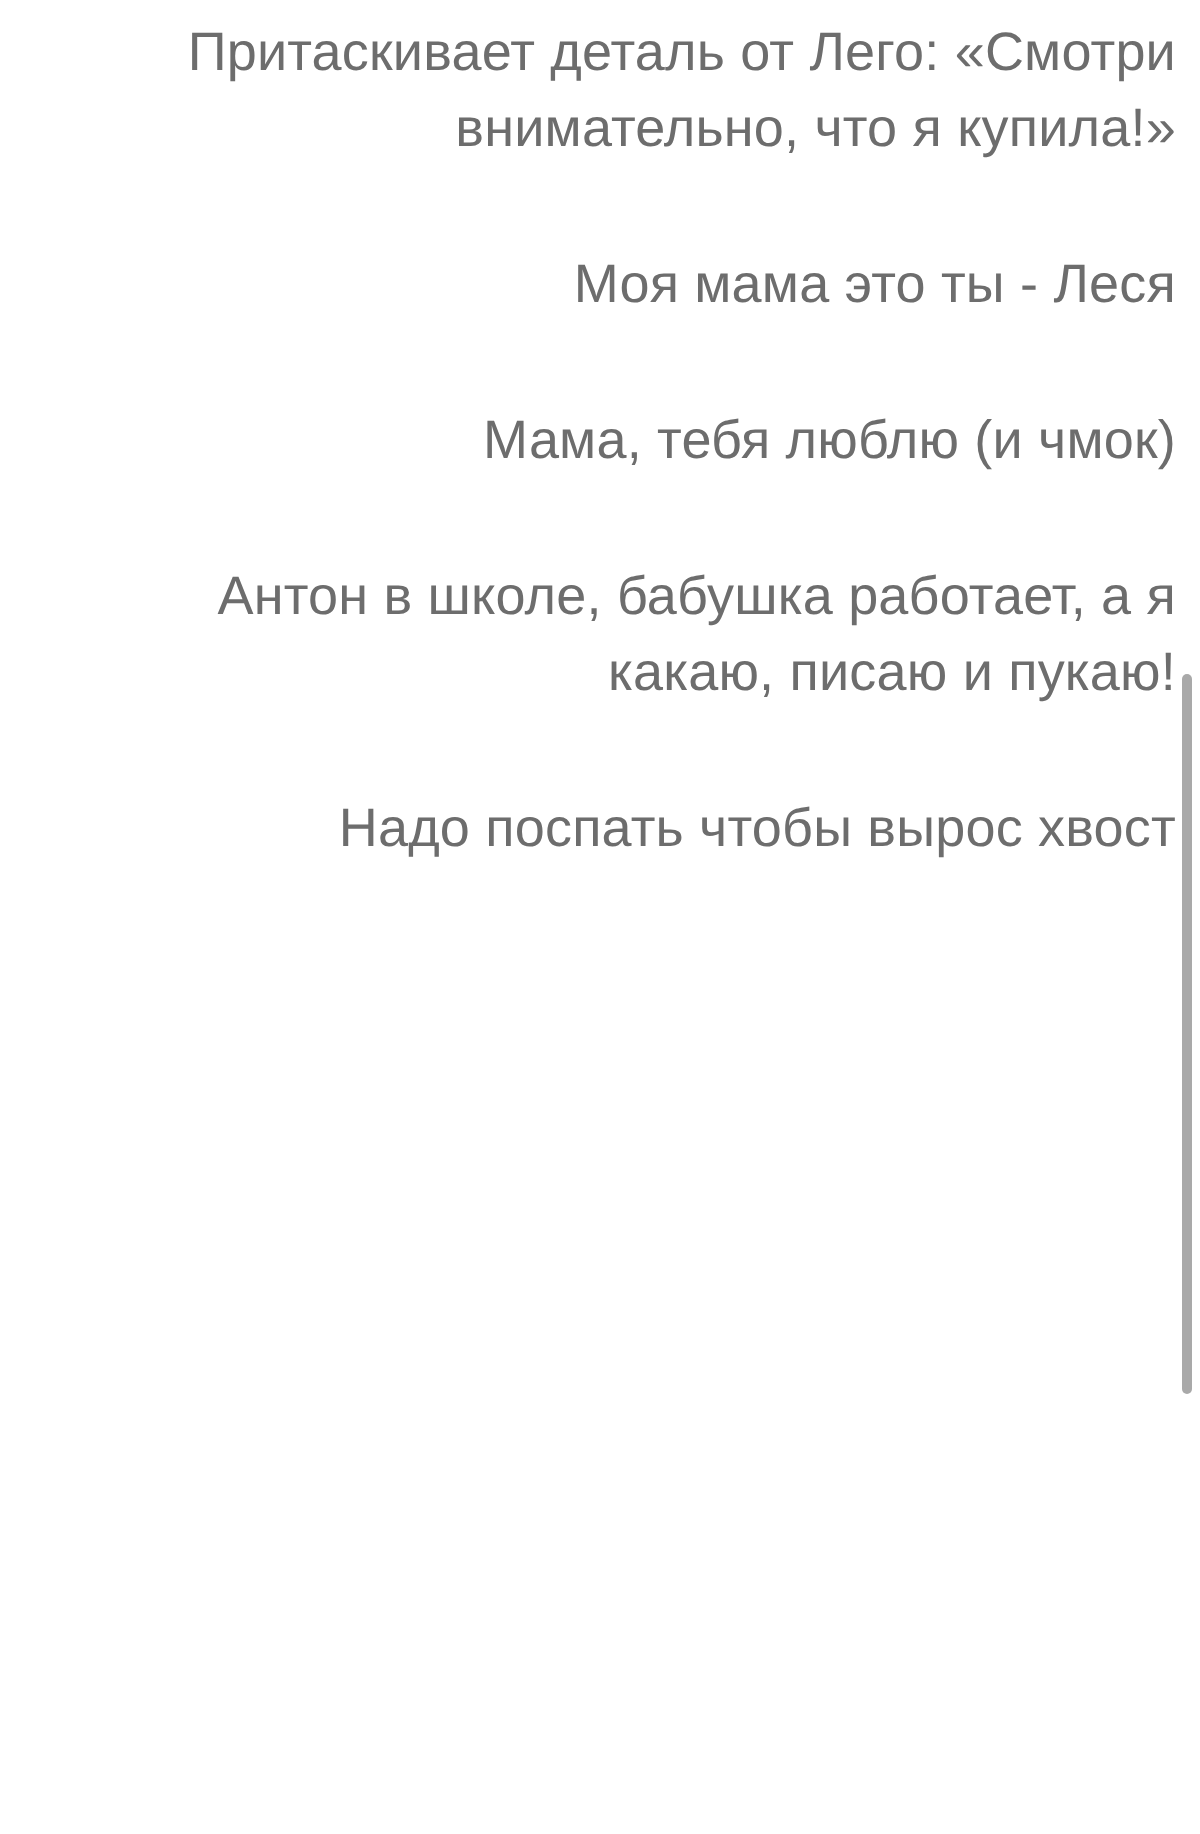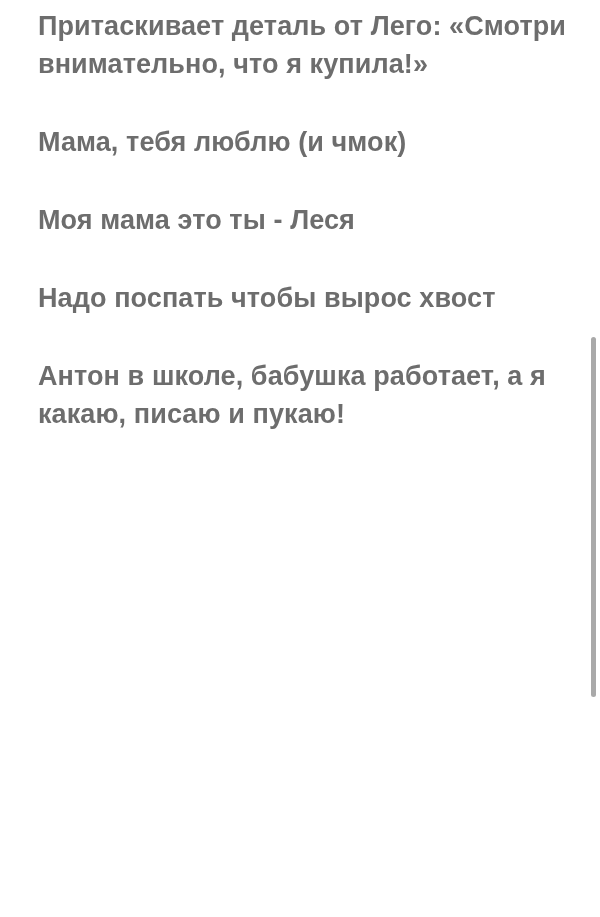--- a/index.html
+++ b/index.html
@@ -19,41 +19,42 @@
     top: 0;
     left: 0;
     width: 600px;
     padding: 7px 12px 0 38px;
     box-sizing: border-box;
   }
   .content p {
     margin: 0 0 40px 0;
     font-size: 27px;
     line-height: 38px;
-    font-weight: 700;
+    font-weight: 400;
     color: var(--text, #6d6d6d);
     letter-spacing: 0.1px;
     white-space: pre-line;
+    text-align: right;
   }
   .scrollbar-thumb {
     position: absolute;
     right: 4px;
     top: 337px;
     width: 5px;
     height: 360px;
     border-radius: 3px;
     background: var(--scrollbar, #a9a9a9);
   }
 </style>
 </head>
 <body style="--bg: #ffffff; --text: #6d6d6d; --scrollbar: #a9a9a9;">
 
 <div class="content">
   <p>Притаскивает деталь от Лего: «Смотри
 внимательно, что я купила!»</p>
+  <p>Моя мама это ты - Леся</p>
   <p>Мама, тебя люблю (и чмок)</p>
-  <p>Моя мама это ты - Леся</p>
-  <p>Надо поспать чтобы вырос хвост</p>
   <p>Антон в школе, бабушка работает, а я
 какаю, писаю и пукаю!</p>
+  <p>Надо поспать чтобы вырос хвост</p>
 </div>
 
 <div class="scrollbar-thumb"></div>
 
 </body></html>

